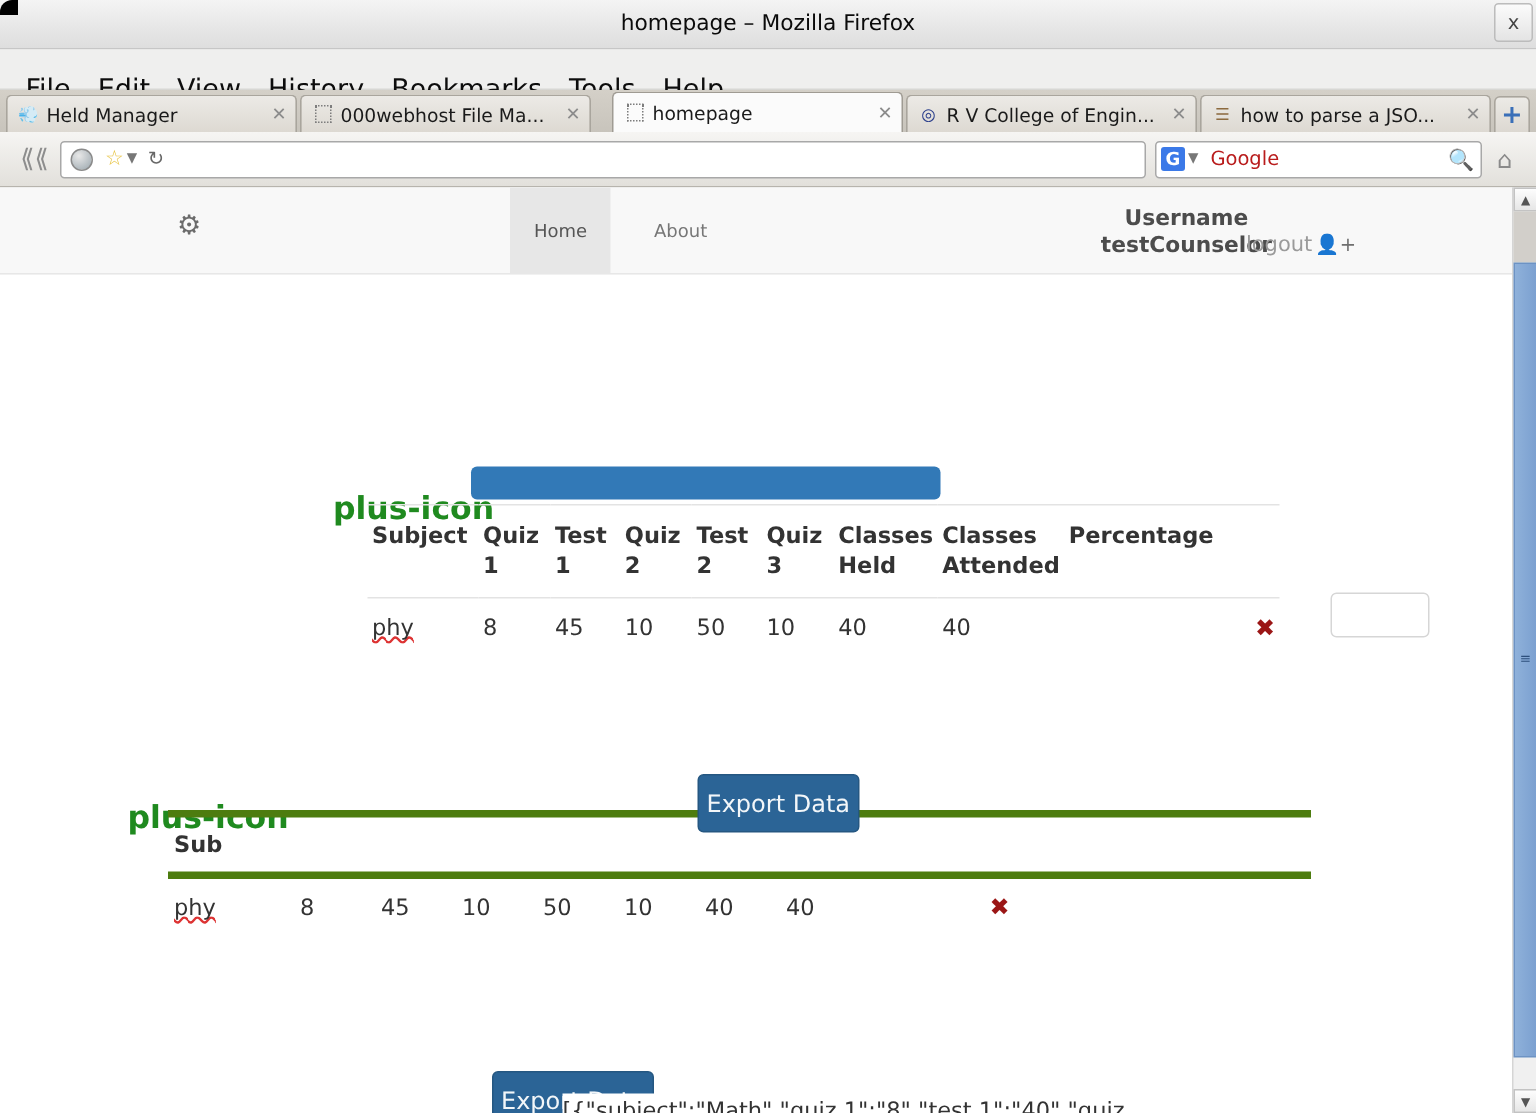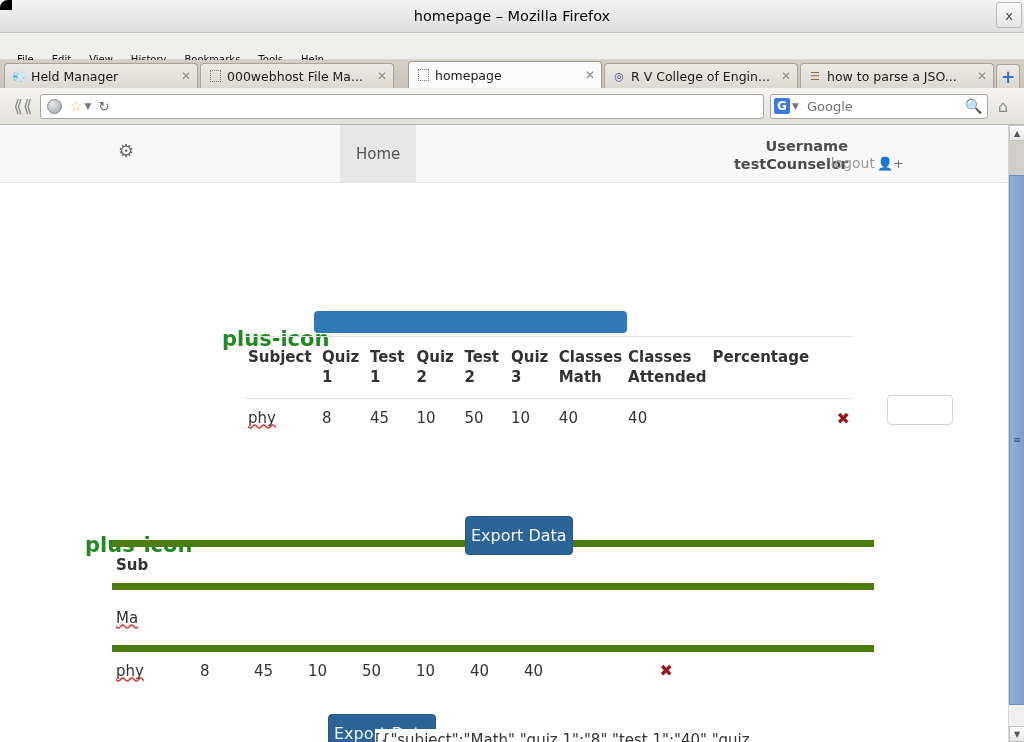--- a/index.html
+++ b/index.html
@@ -44,21 +44,21 @@
   }
 
   .menubar {
     position: absolute; top: 33px; left: 0; width: 1024px; height: 27px;
     background: #efefee;
     border-bottom: 1px solid #d7d7d4;
     display: flex; align-items: center;
     padding-left: 8px;
   }
   .menu-item {
-    font-size: 10px; color: #0d0d0d;
+    font-size: 18px; color: #0d0d0d;
     padding: 2px 9px;
     cursor: default;
     margin-top: 26px;
   }
   .menu-item .mn { text-decoration: underline; }
 
   .tabstrip {
     position: absolute; top: 60px; left: 0; width: 1024px; height: 28px;
     background: linear-gradient(to bottom,#d4d0c8,#c8c4bc);
     display: flex; align-items: flex-end;
@@ -146,21 +146,21 @@
     border: 1px solid #a8a8a8; border-radius: 3px;
     display: flex; align-items: center;
     padding: 0 4px 0 3px;
   }
   .g-badge {
     width: 16px; height: 16px; background: #3b79e8; color: #fff;
     font-size: 12px; font-weight: bold;
     display: flex; align-items: center; justify-content: center;
     border-radius: 2px; margin-right: 2px; flex: 0 0 16px;
   }
-  .search-placeholder { flex: 1 1 auto; font-size: 13px; color: #737373; padding-left: 4px;}
+  .search-placeholder { flex: 1 1 auto; font-size: 13px; color: #b91c1c; padding-left: 4px;}
   .magnifier { color: #2e5fb5; font-size: 14px; }
   .home-icon { width: 30px; text-align: center; color: #8a8a8a; font-size: 16px; }
 
   
   .viewport {
     position: absolute; top: 125px; left: 0;
     width: 1008px; height: 617px;
     background: #fff;
     overflow: hidden;
   }
@@ -174,26 +174,26 @@
   .brand {
     position: absolute; left: 118px; top: 15px;
     font-size: 19px; color: #777;
     display: flex; align-items: center;
   }
   .gear-icon { font-size: 18px; color: #6b6b6b; margin-right: 8px; }
   .nav-link {
     position: absolute; top: 0; height: 57px;
     display: flex; align-items: center;
     padding: 0 16px;
-    font-size: 15px; color: #777;
+    font-size: 12px; color: #777;
   }
   .nav-link.active { background: #e7e7e7; color: #555; }
   .userbox {
     position: absolute; right: 160px; top: 12px;
-    text-align: right; font-size: 14.5px; font-weight: bold; color: #4c4c4c;
+    text-align: center; font-size: 14.5px; font-weight: bold; color: #4c4c4c;
     line-height: 1.25;
   }
   .logout {
     position: absolute; right: 104px; top: 30px;
     font-size: 14px; color: #9a9a9a;
     display: flex; align-items: center;
   }
   .logout .usr-ico { margin-left: 2px; color: #6f6f6f; font-size: 13px; }
 
   
@@ -207,21 +207,21 @@
   }
 
   
   .bg-table {
     position: absolute; left: 112px; top: 415px;
     width: 762px;
     border-collapse: collapse;
     font-size: 15px; color: #333;
   }
   .bg-table th, .bg-table td {
-    border-top: 7px solid #4d7c0f;
+    border-top: 5px solid #4d7c0f;
     padding: 9px 4px;
     text-align: left;
     font-weight: normal;
     white-space: nowrap;
   }
   .bg-table th { font-weight: bold; color: #333; }
   .bg-table .colsub { width: 84px; }
   .bg-table .num { width: 54px; }
   .del-x { color: #9b1616; font-weight: bold; font-size: 16px; }
   .misspell { text-decoration: underline wavy #d33; text-decoration-skip-ink: none; }
@@ -388,20 +388,21 @@
     <div class="home-icon">⌂</div>
   </div>
 
   <div class="viewport">
 
     <div class="site-nav">
       <div class="brand">
         <span class="gear-icon">⚙</span>
       </div>
       <div class="nav-link active" style="left:340px">Home</div>
+      <div class="nav-link" style="left:420px">About</div>
       <div class="userbox">
         <div>Username</div>
         <div>testCounselor</div>
       </div>
       <div class="logout">
         <span>logout</span>
         <span class="usr-ico">👤+</span>
       </div>
     </div>
 
@@ -414,32 +415,20 @@
         <th class="colsub">Sub</th>
         <th class="num"></th>
         <th class="num"></th>
         <th class="num"></th>
         <th class="num"></th>
         <th class="num"></th>
         <th class="num"></th>
         <th class="num"></th>
         <th></th>
         <th></th>
-      </tr>
-      <tr style="height:62px">
-        <td class="misspell">Ma</td>
-        <td></td>
-        <td></td>
-        <td></td>
-        <td></td>
-        <td></td>
-        <td></td>
-        <td></td>
-        <td></td>
-        <td></td>
       </tr>
       <tr>
         <td class="misspell">phy</td>
         <td>8</td>
         <td>45</td>
         <td>10</td>
         <td>50</td>
         <td>10</td>
         <td>40</td>
         <td>40</td>
@@ -476,21 +465,21 @@
           <th class="ov-w-n">
             <span>Test</span><br>
             <span>2</span>
           </th>
           <th class="ov-w-n">
             <span>Quiz</span><br>
             <span>3</span>
           </th>
           <th class="ov-w-ch">
             <span>Classes</span><br>
-            <span>Math</span>
+            <span>Held</span>
           </th>
           <th class="ov-w-ca">
             <span>Classes</span><br>
             <span>Attended</span>
           </th>
           <th class="ov-w-pc">
             <span>Percentage</span>
           </th>
           <th class="ov-w-del"></th>
         </tr>

